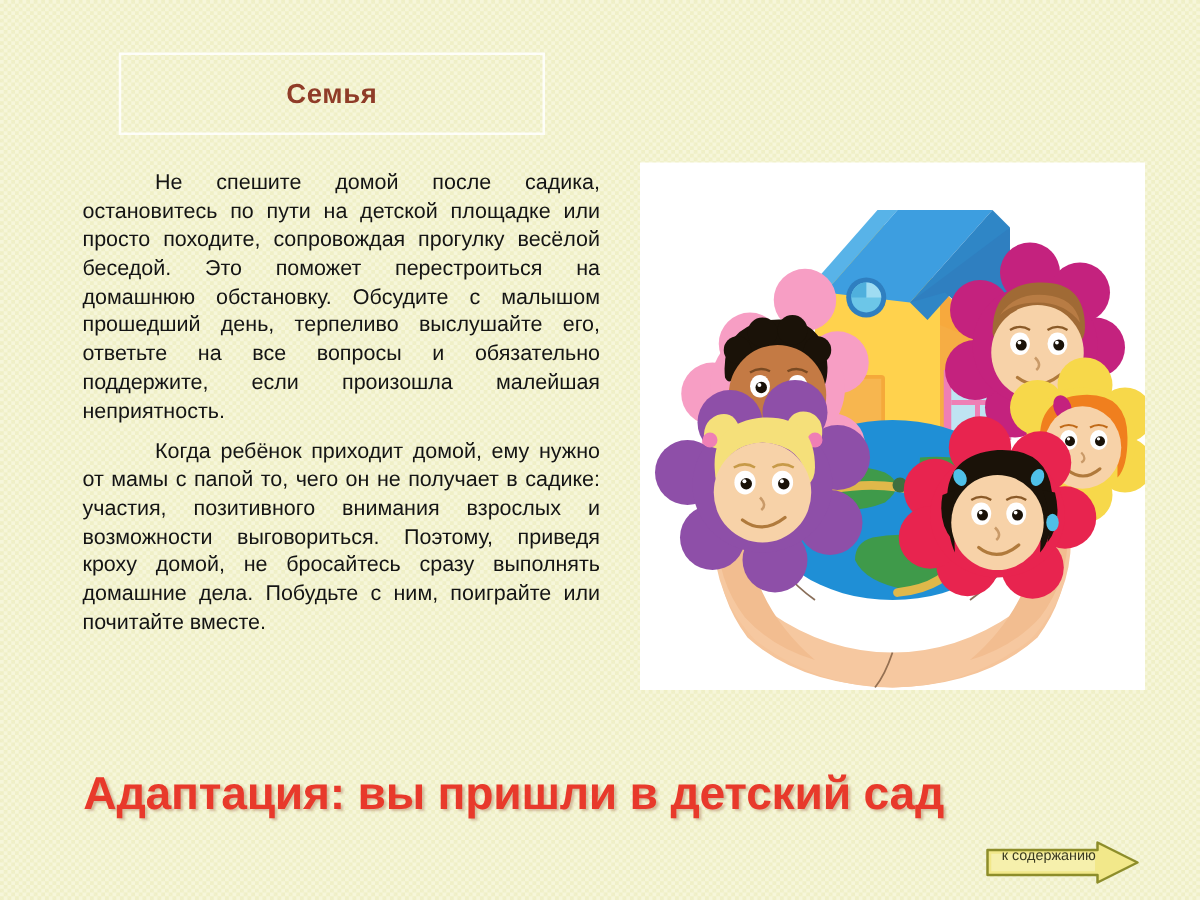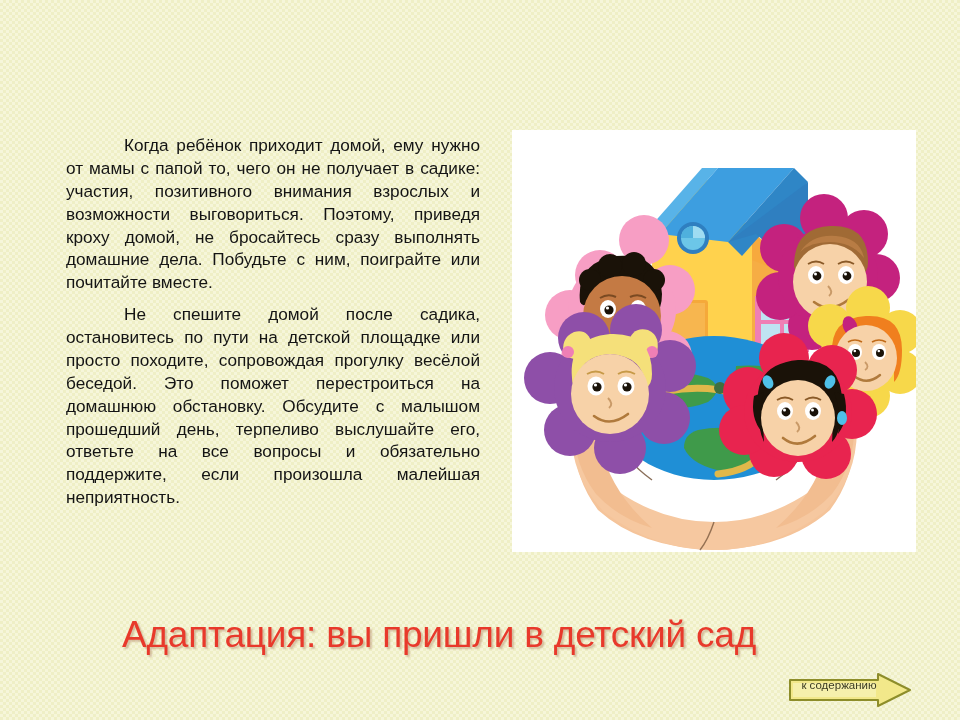--- a/index.html
+++ b/index.html
@@ -85,26 +85,25 @@
   }
 
   
   #banner-title {
     position: absolute;
     left: 0;
     top: 614px;
     width: 822px;
     text-align: center;
     font-size: 37px;
-    font-weight: normal;
+    font-weight: bold;
     color: #e8392b;
     text-shadow: 2px 2px 2px rgba(170,120,90,0.45);
     letter-spacing: -0.2px;
     white-space: nowrap;
-    padding-left: 28px;
   }
 
   
   #contents-button {
     position: absolute;
     left: 788px;
     top: 672px;
     width: 124px;
     height: 36px;
     cursor: pointer;
@@ -138,24 +137,27 @@
     font-size: 20px;
     color: #dedebe;
     font-weight: normal;
   }
 </style>
 </head>
 <body>
 
 <div id="slide">
 
+  <div id="title-box">
+    <span id="title-text">Семья</span>
+  </div>
 
   <div id="body-column">
+    <p class="para">Не спешите домой после садика, остановитесь по пути на детской площадке или просто походите, сопровождая прогулку весёлой беседой. Это поможет перестроиться на домашнюю обстановку. Обсудите с малышом прошедший день, терпеливо выслушайте его, ответьте на все вопросы и обязательно поддержите, если произошла малейшая неприятность.</p>
     <p class="para">Когда ребёнок приходит домой, ему нужно от мамы с папой то, чего он не получает в садике: участия, позитивного внимания взрослых и возможности выговориться. Поэтому, приведя кроху домой, не бросайтесь сразу выполнять домашние дела. Побудьте с ним, поиграйте или почитайте вместе.</p>
-    <p class="para">Не спешите домой после садика, остановитесь по пути на детской площадке или просто походите, сопровождая прогулку весёлой беседой. Это поможет перестроиться на домашнюю обстановку. Обсудите с малышом прошедший день, терпеливо выслушайте его, ответьте на все вопросы и обязательно поддержите, если произошла малейшая неприятность.</p>
   </div>
 
   <div id="picture-frame">
     <svg id="illustration" viewBox="0 0 404 422">
 
       <g>
 
         <polygon points="140,100 190,44 240,100 240,250 140,250" fill="#ffd24d"></polygon>
 
         <polygon points="240,100 290,150 290,250 240,250" fill="#f7a93d"></polygon>

